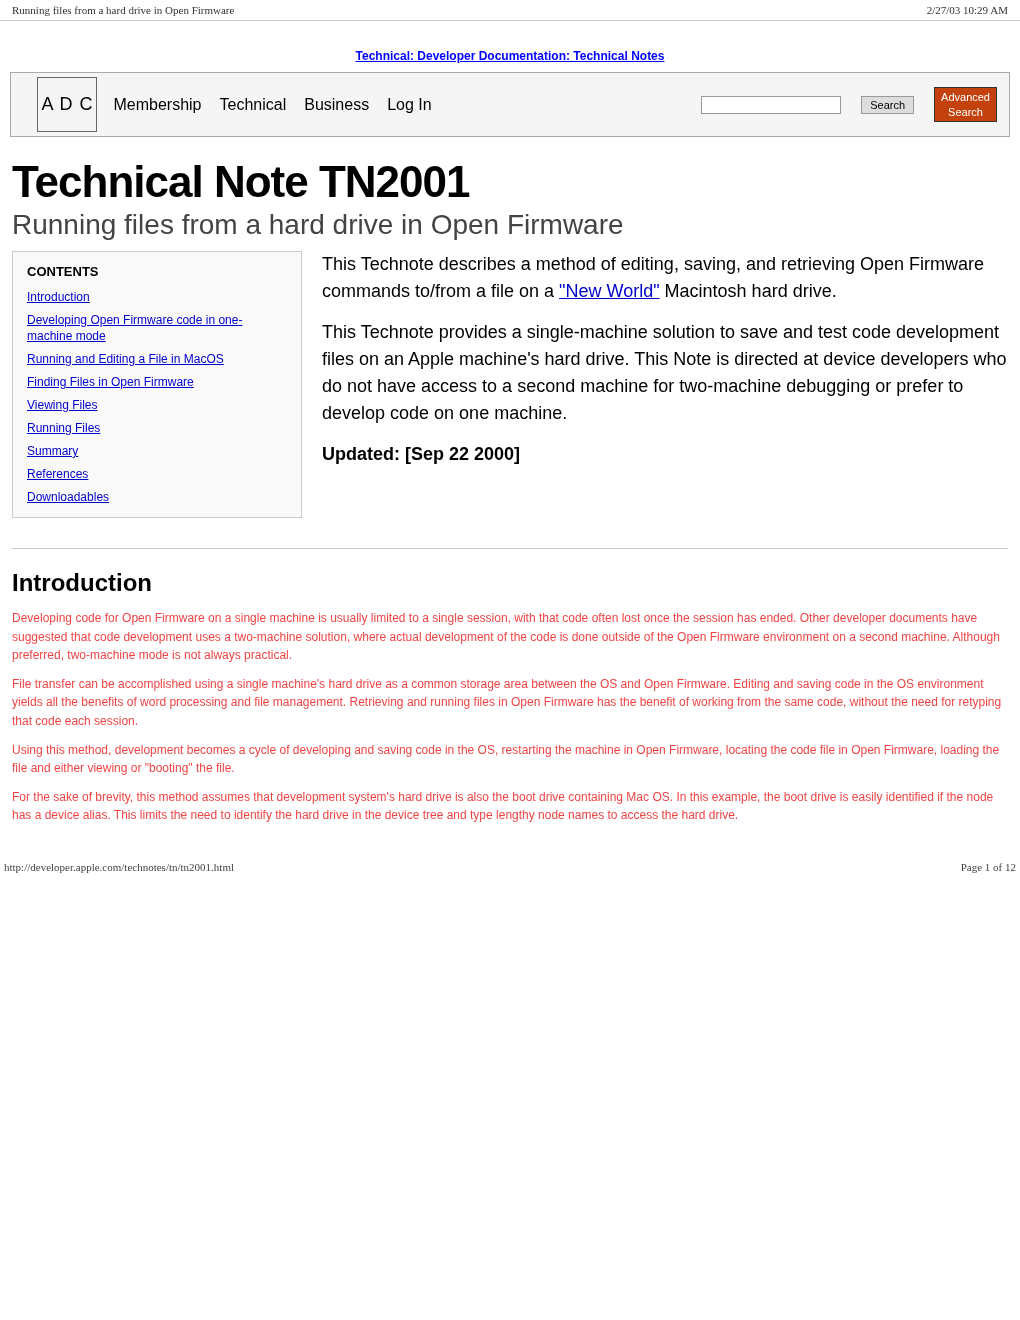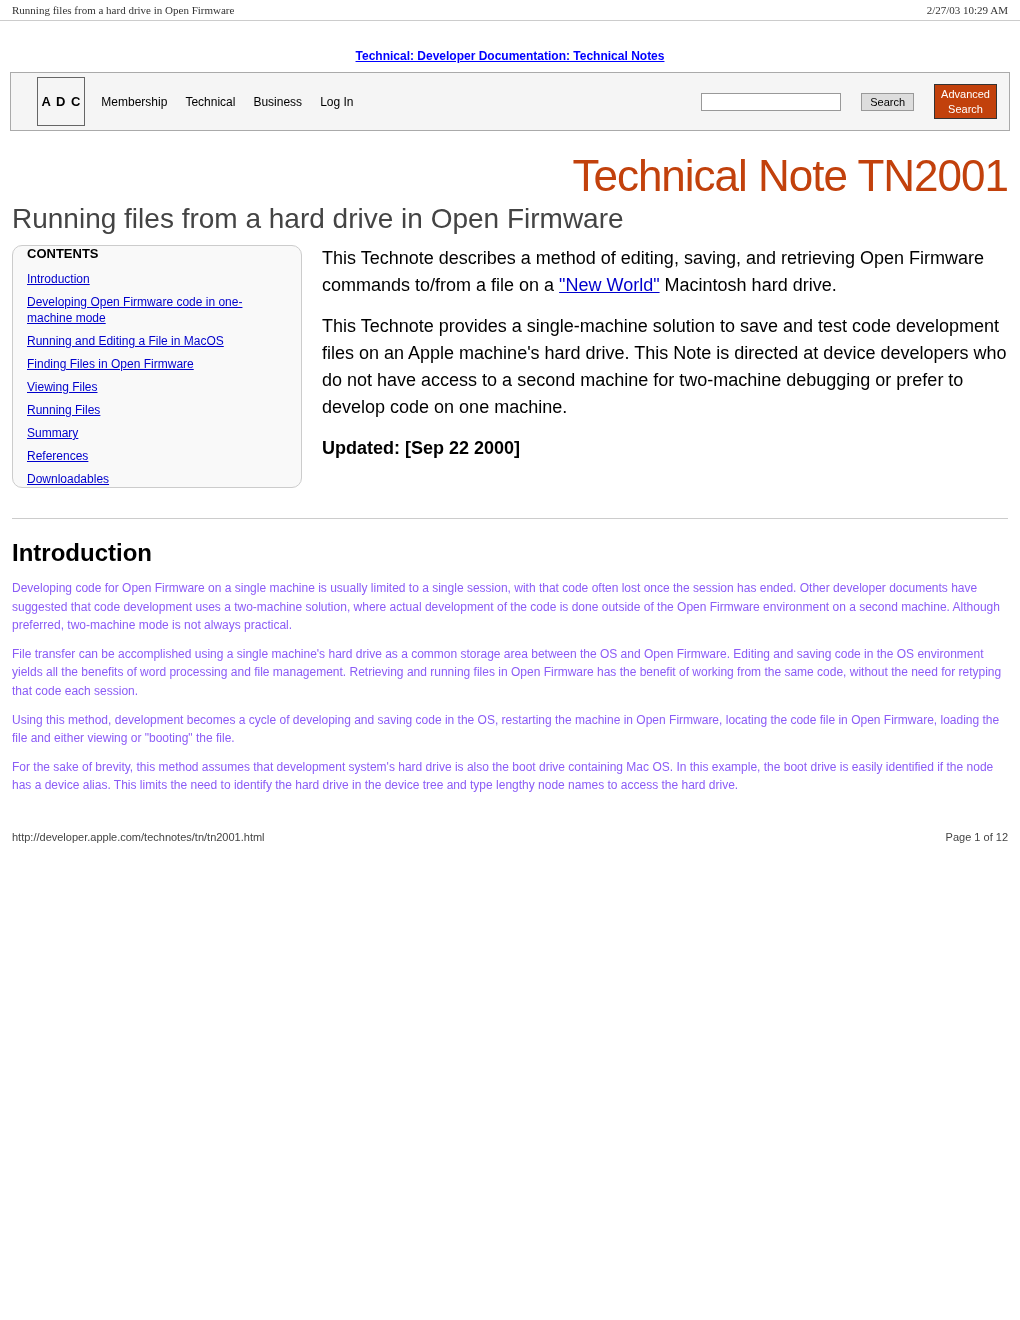--- a/index.html
+++ b/index.html
@@ -50,31 +50,31 @@
       display: flex;
       align-items: center;
       margin-right: 16px;
     }
     .apple-icon {
       font-size: 16px;
       margin-right: 2px;
     }
     .adc-letters {
       font-family: Arial, sans-serif;
-      font-size: 13px;
-      font-weight: bold;
+      font-size: 18px;
+      font-weight: normal;
       letter-spacing: 1px;
       border: 1px solid #666;
       padding: 16px 3px;
     }
     .nav-links {
       display: flex;
       gap: 18px;
       font-family: Arial, sans-serif;
-      font-size: 12px;
+      font-size: 16px;
       flex: 1;
     }
     .nav-links a {
       color: #000;
       text-decoration: none;
     }
     .search-area {
       display: flex;
       align-items: center;
       gap: 20px;
@@ -105,24 +105,23 @@
       text-align: center;
     }
 
     
     .title-area {
       padding: 16px 12px 10px;
     }
     .title-main {
       font-family: 'Helvetica Neue', Helvetica, Arial, sans-serif;
       font-size: 44px;
-      font-weight: normal;
-      color: #c2410c;
+      font-weight: bold;
+      color: #000000;
       letter-spacing: -1px;
-      text-align: right;
     }
     .title-sub {
       font-family: 'Helvetica Neue', Helvetica, Arial, sans-serif;
       font-size: 28px;
       font-weight: normal;
       color: #444;
       margin-top: 2px;
     }
 
     
@@ -130,23 +129,23 @@
       display: flex;
       padding: 0 12px;
       gap: 20px;
     }
 
     
     .contents-box {
       width: 290px;
       flex-shrink: 0;
       border: 1px solid #ccc;
-      border-radius: 10px;
+      border-radius: 0;
       background: #f9f9f9;
-      padding: 0 14px;
+      padding: 12px 14px;
       height: fit-content;
     }
     .contents-title {
       font-family: Arial, sans-serif;
       font-size: 13px;
       font-weight: bold;
       margin-bottom: 10px;
     }
     .contents-list {
       list-style: none;
@@ -196,32 +195,32 @@
       font-size: 24px;
       font-weight: bold;
       color: #000;
       margin-bottom: 12px;
     }
     .section p {
       font-family: Arial, sans-serif;
       font-size: 12px;
       line-height: 1.55;
       margin-bottom: 10px;
-      color: #8b5cf6;
+      color: #ef4444;
     }
 
     
     .footer {
       display: flex;
       justify-content: space-between;
-      padding: 6px 12px;
+      padding: 6px 4px;
       font-size: 11px;
       color: #444;
       margin-top: 30px;
-      font-family: Liberation Sans, sans-serif;
+      font-family: Liberation Serif, serif;
     }
   </style>
 </head>
 <body>
 
 <div class="top-bar">
   <span>Running files from a hard drive in Open Firmware</span>
   <span>2/27/03  10:29 AM</span>
 </div>
 

